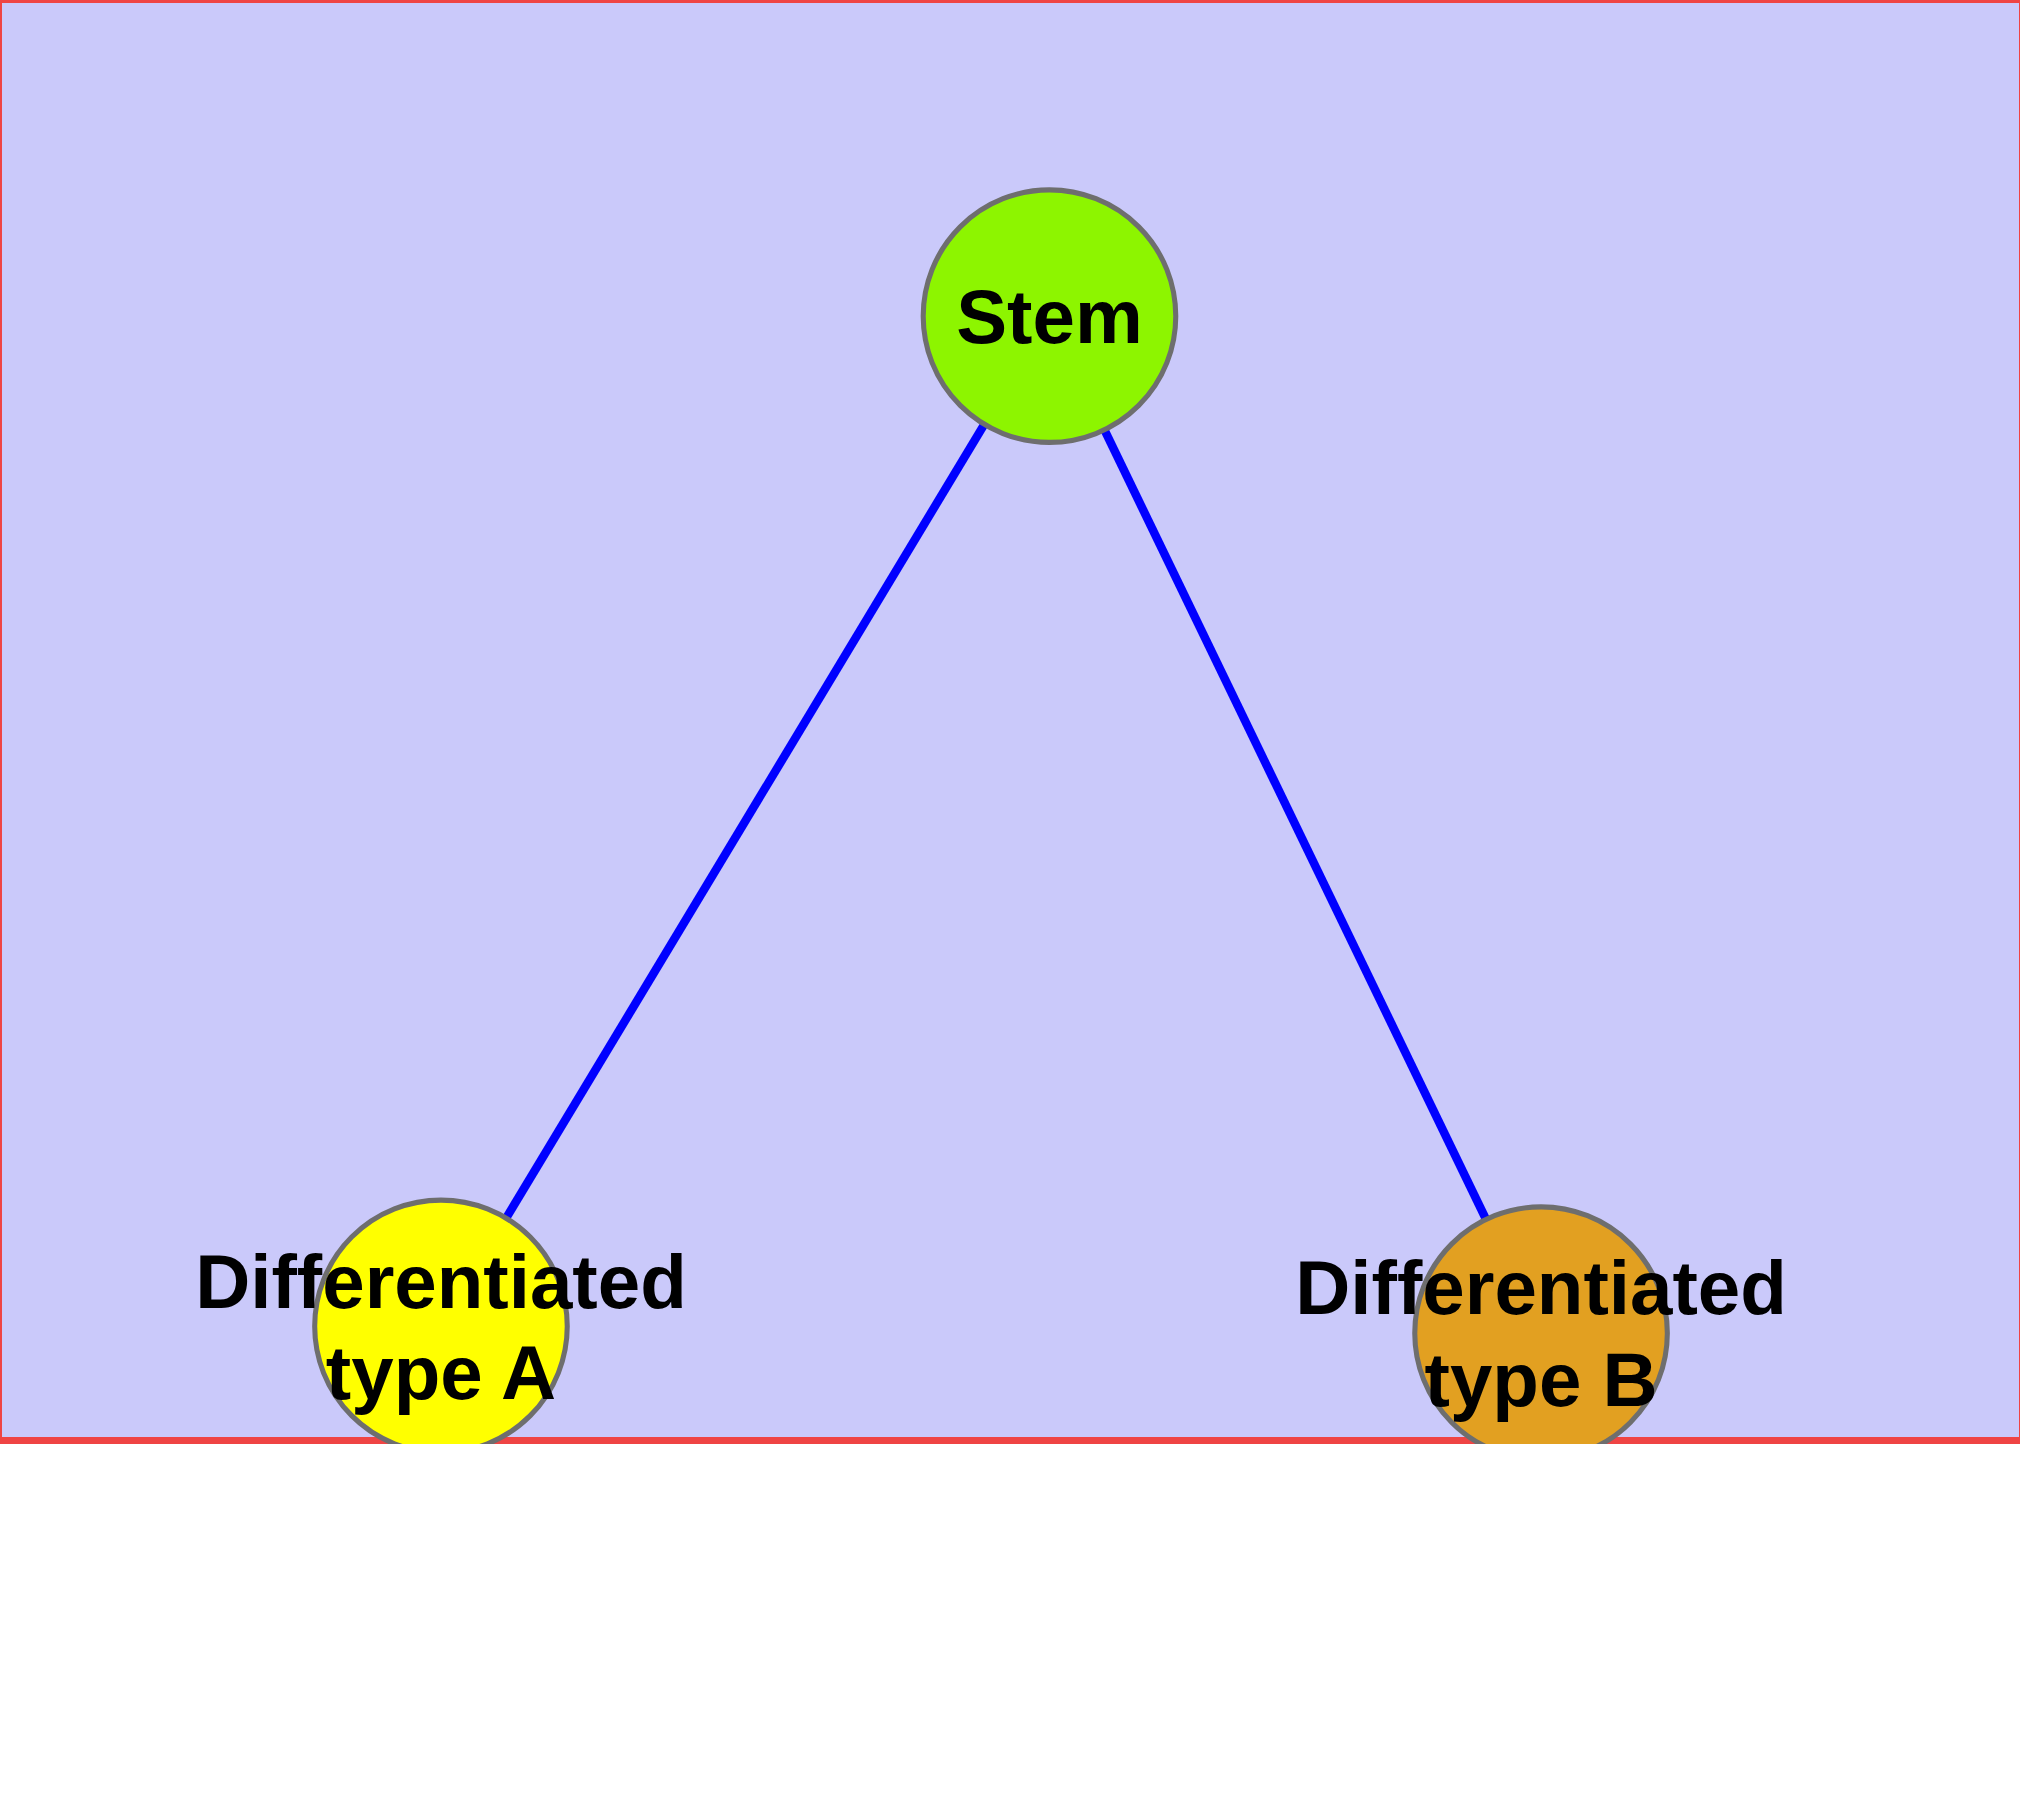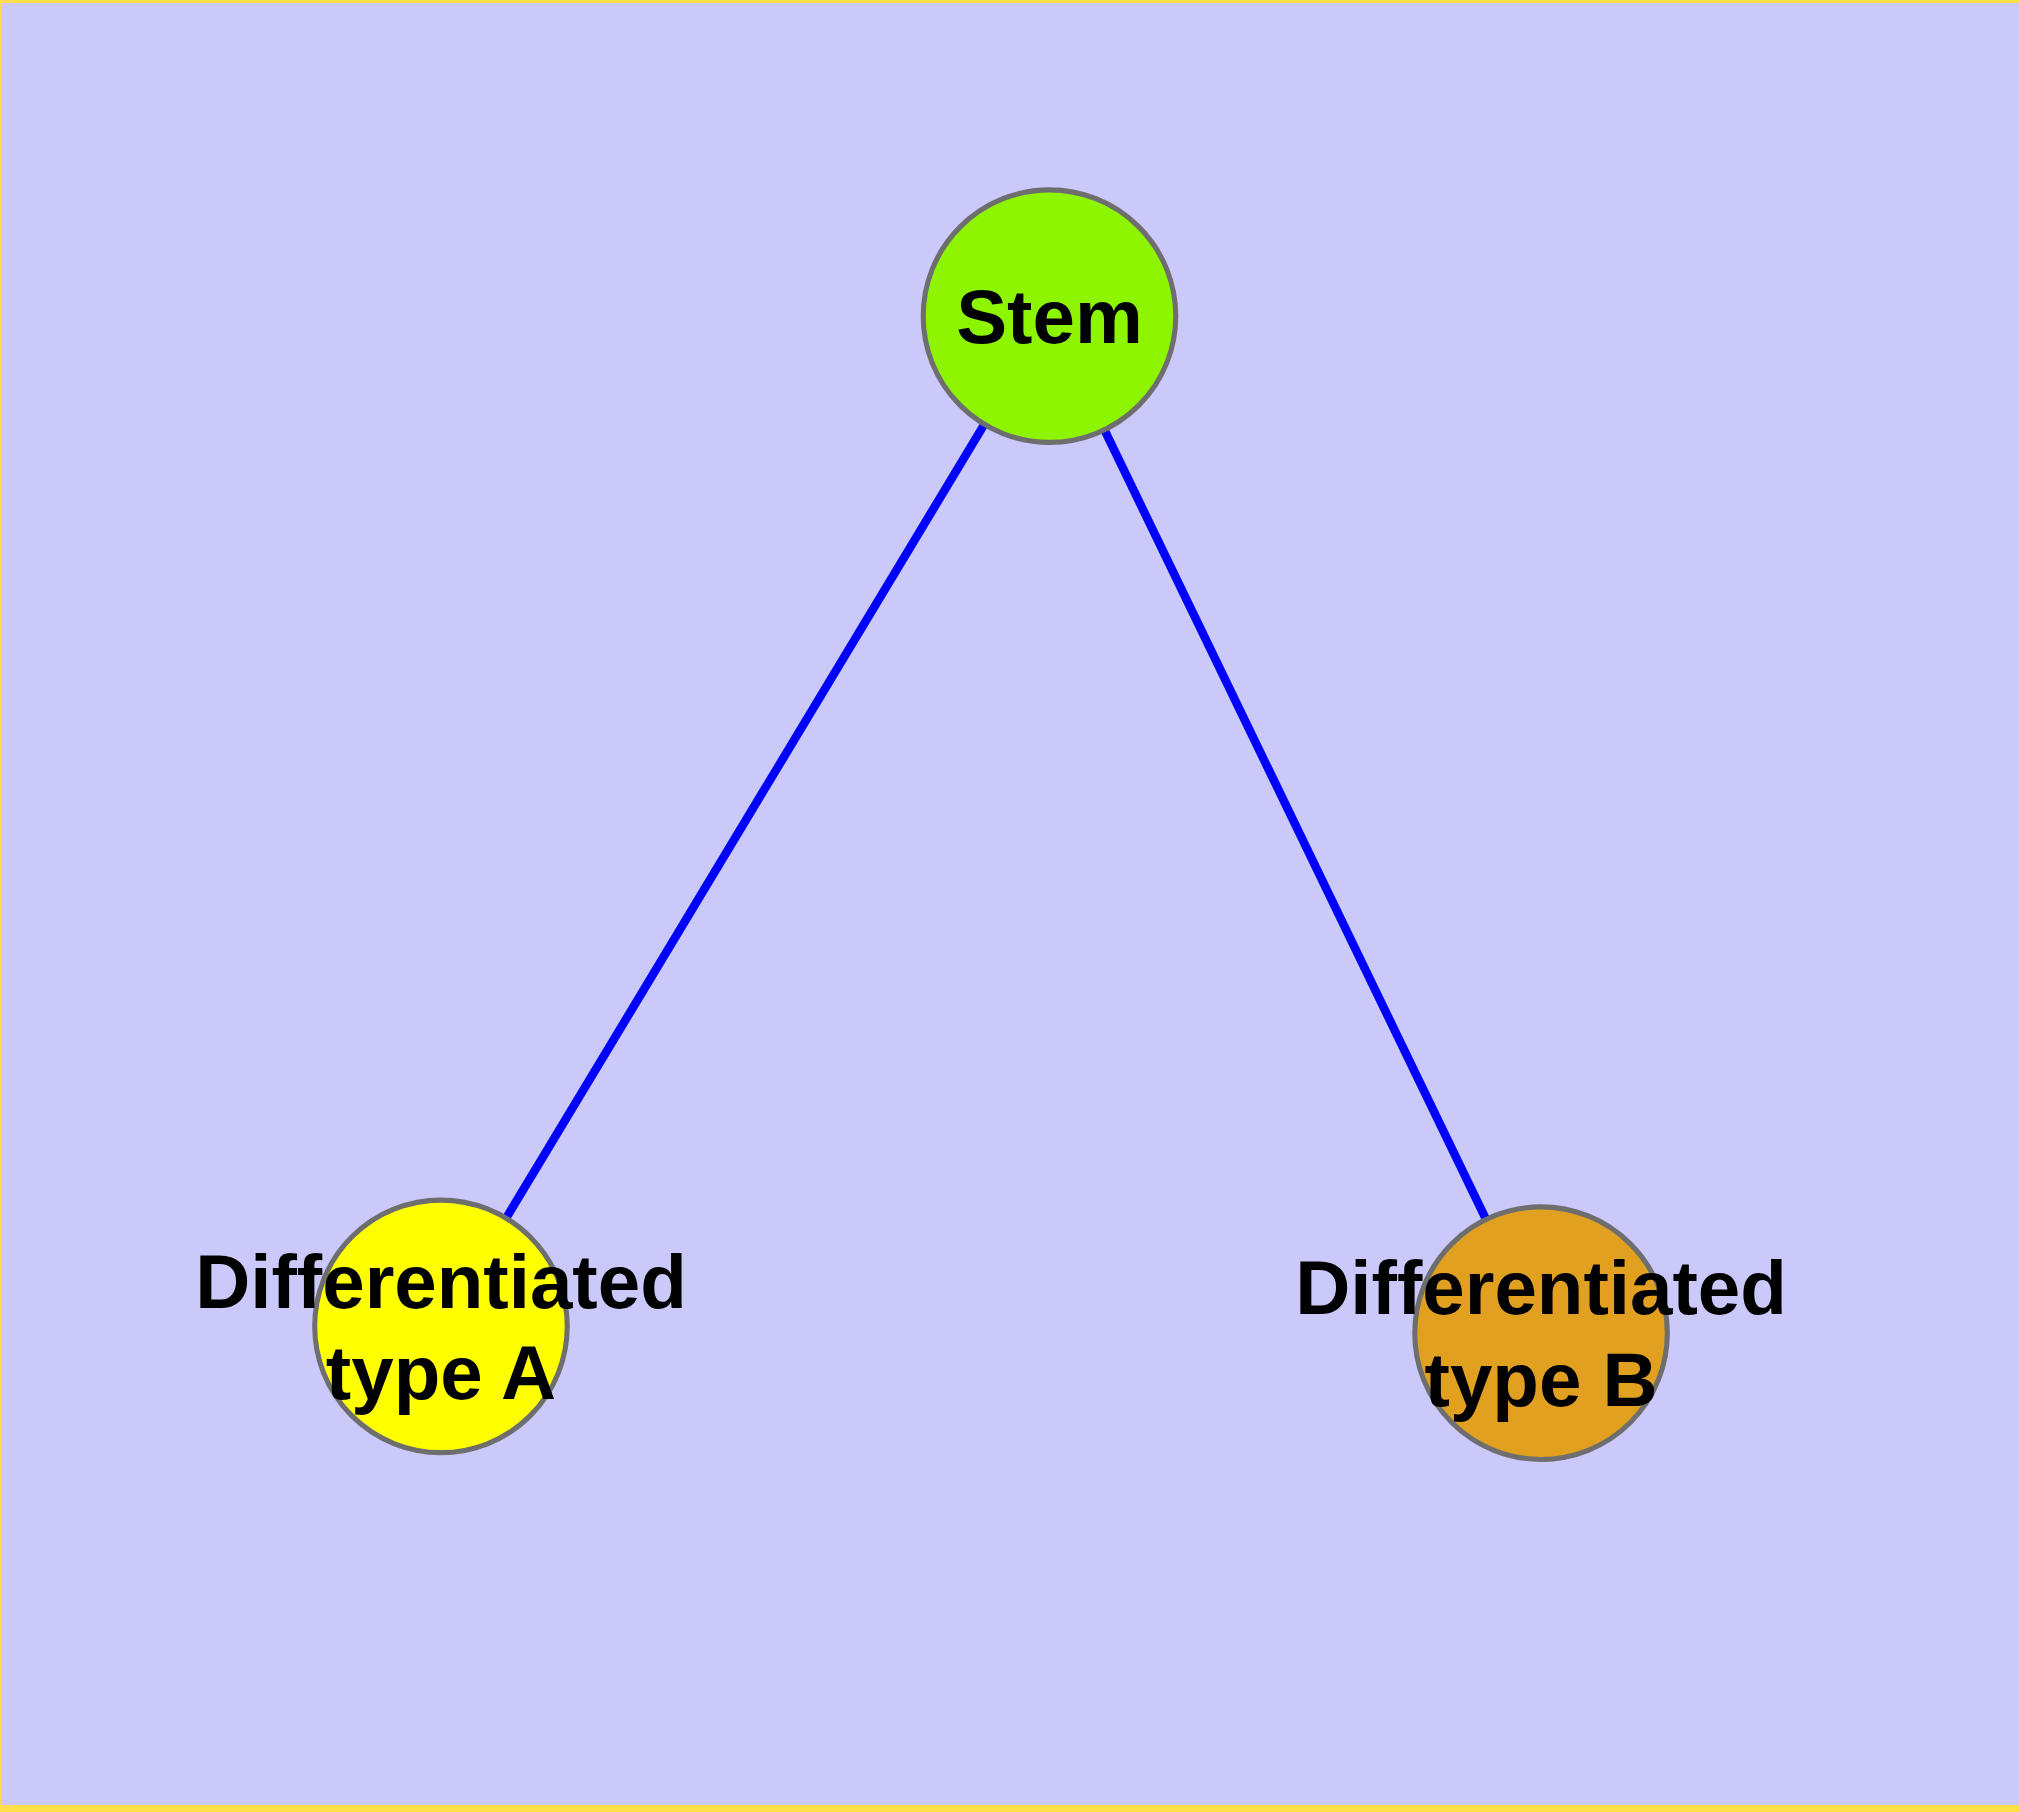--- a/index.html
+++ b/index.html
@@ -4,22 +4,22 @@
 <style>
   html, body {
     margin: 0;
     padding: 0;
     background: #ffffff;
     font-family: "Liberation Sans", sans-serif;
   }
   .canvas {
     position: relative;
     width: 2021px;
-    height: 1812px;
-    background: #fde047;
+    height: 1444px;
+    background: #ef4444;
     overflow: hidden;
   }
   .panel {
     position: absolute;
     left: 1.7px;
     right: 1.7px;
     top: 3.4px;
     bottom: 6.8px;
   }
   svg.graph {

